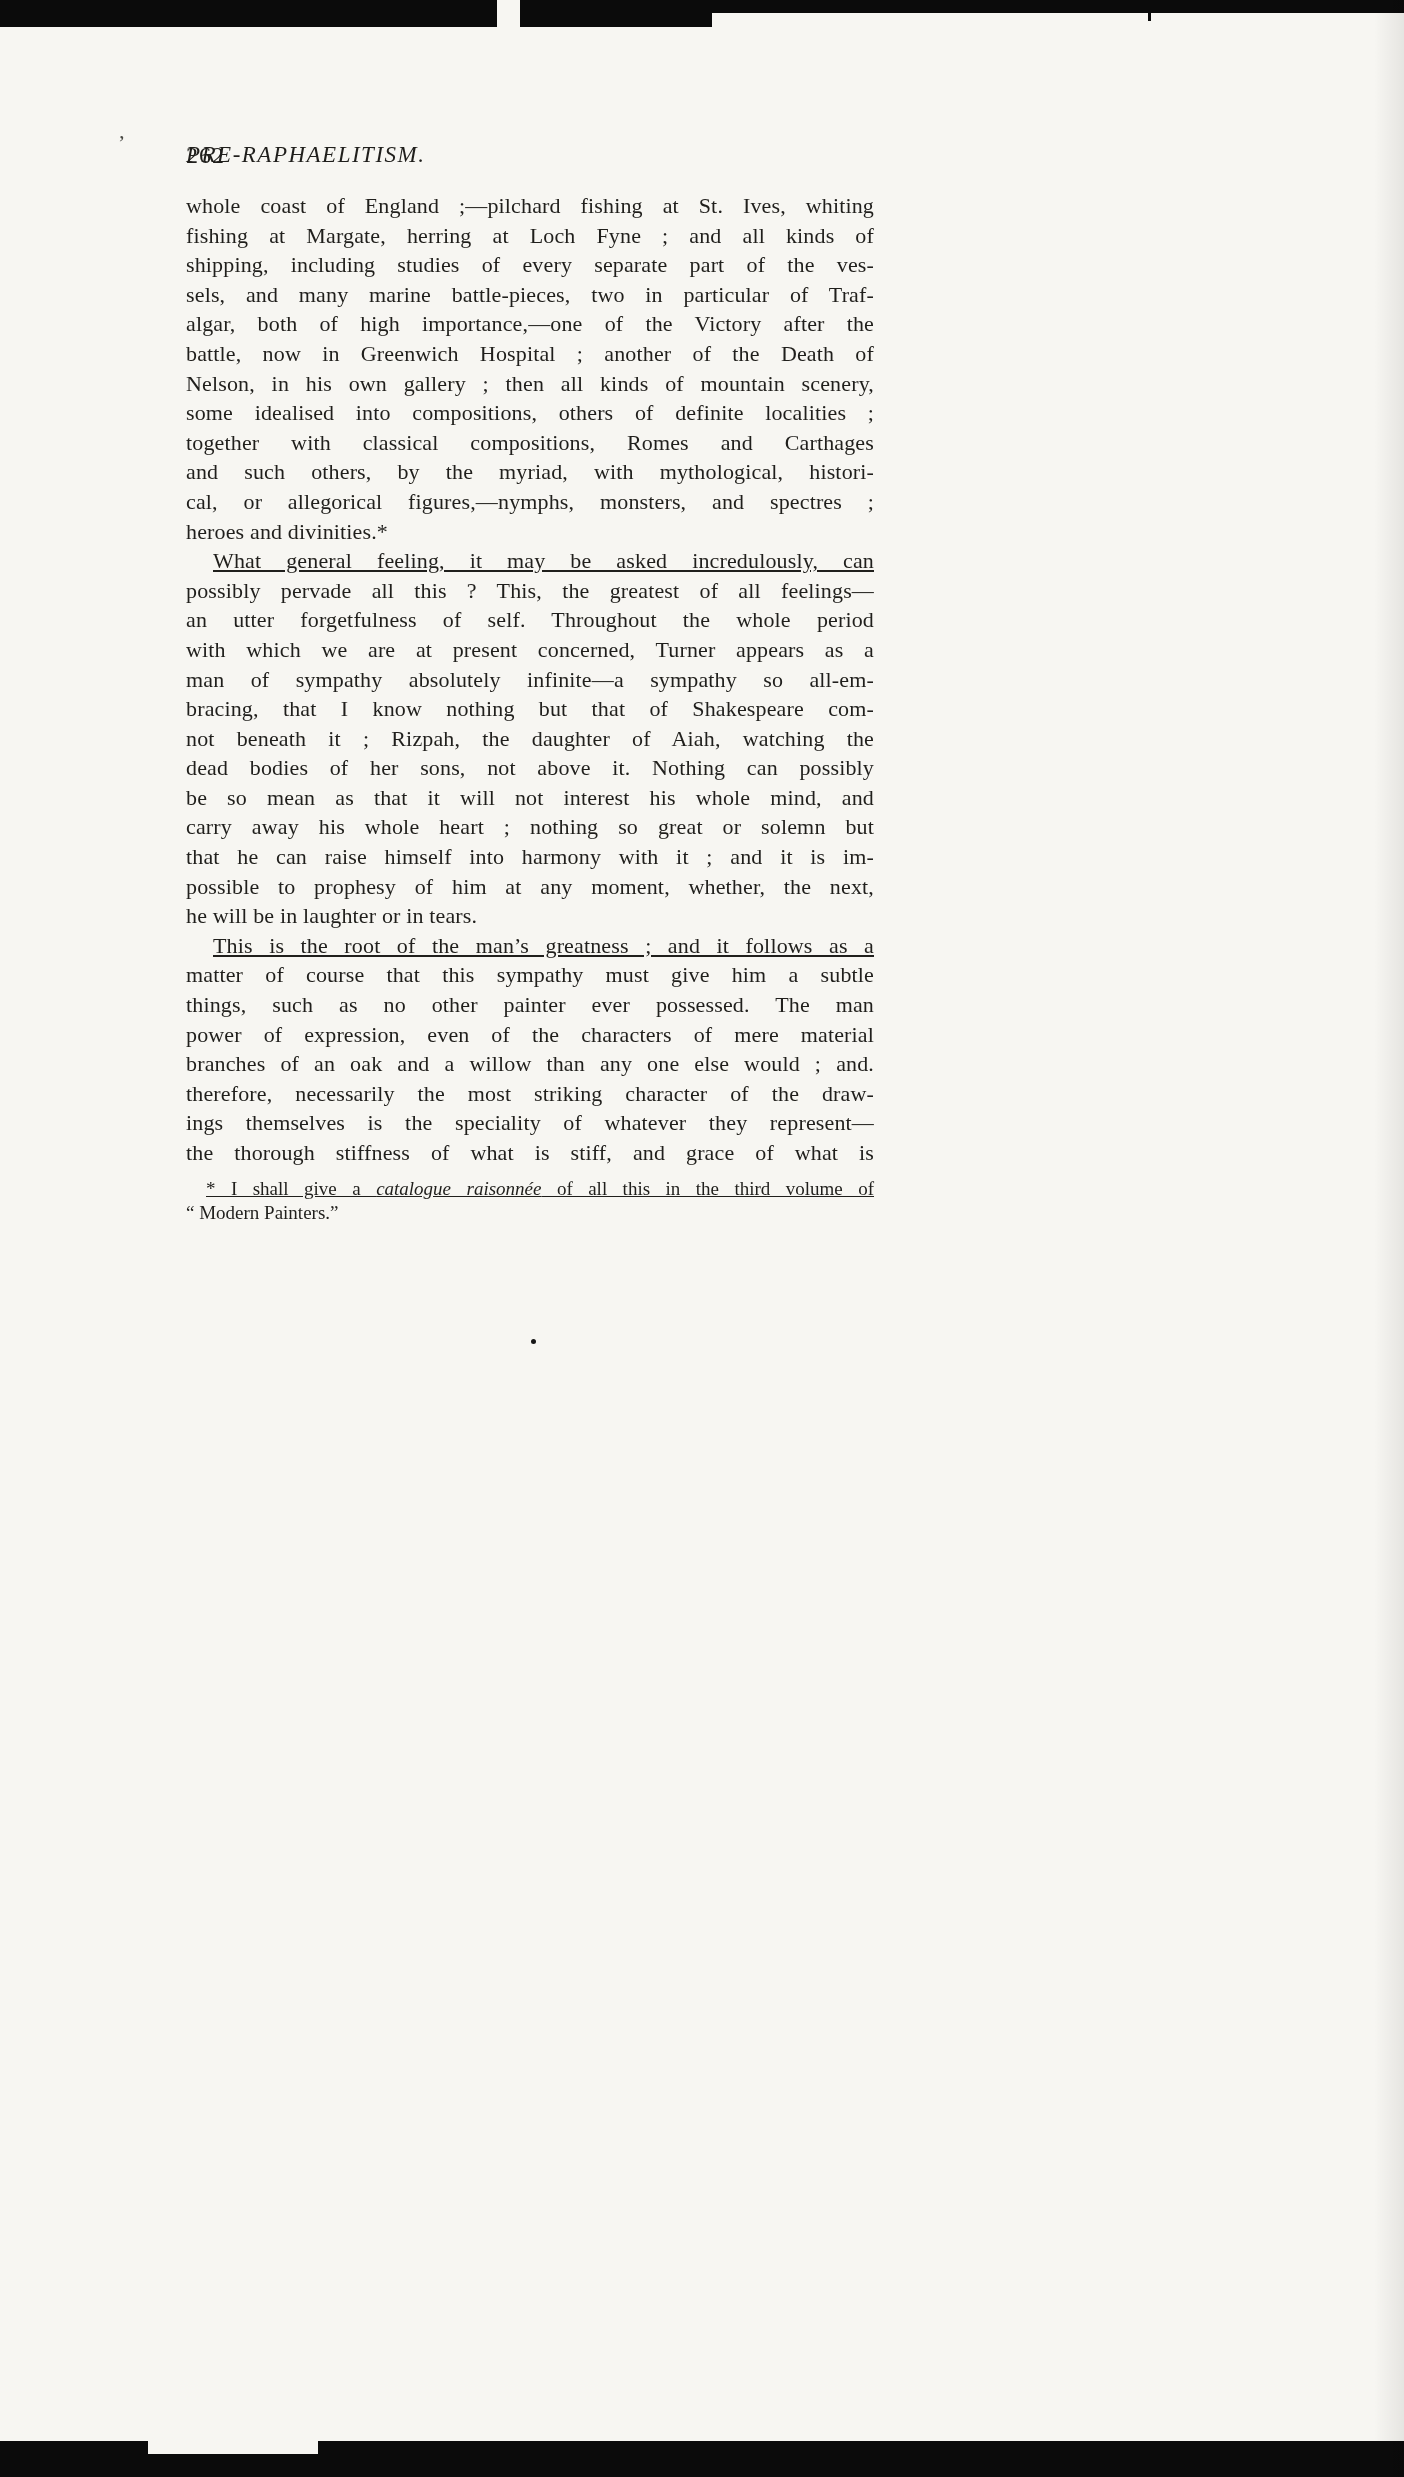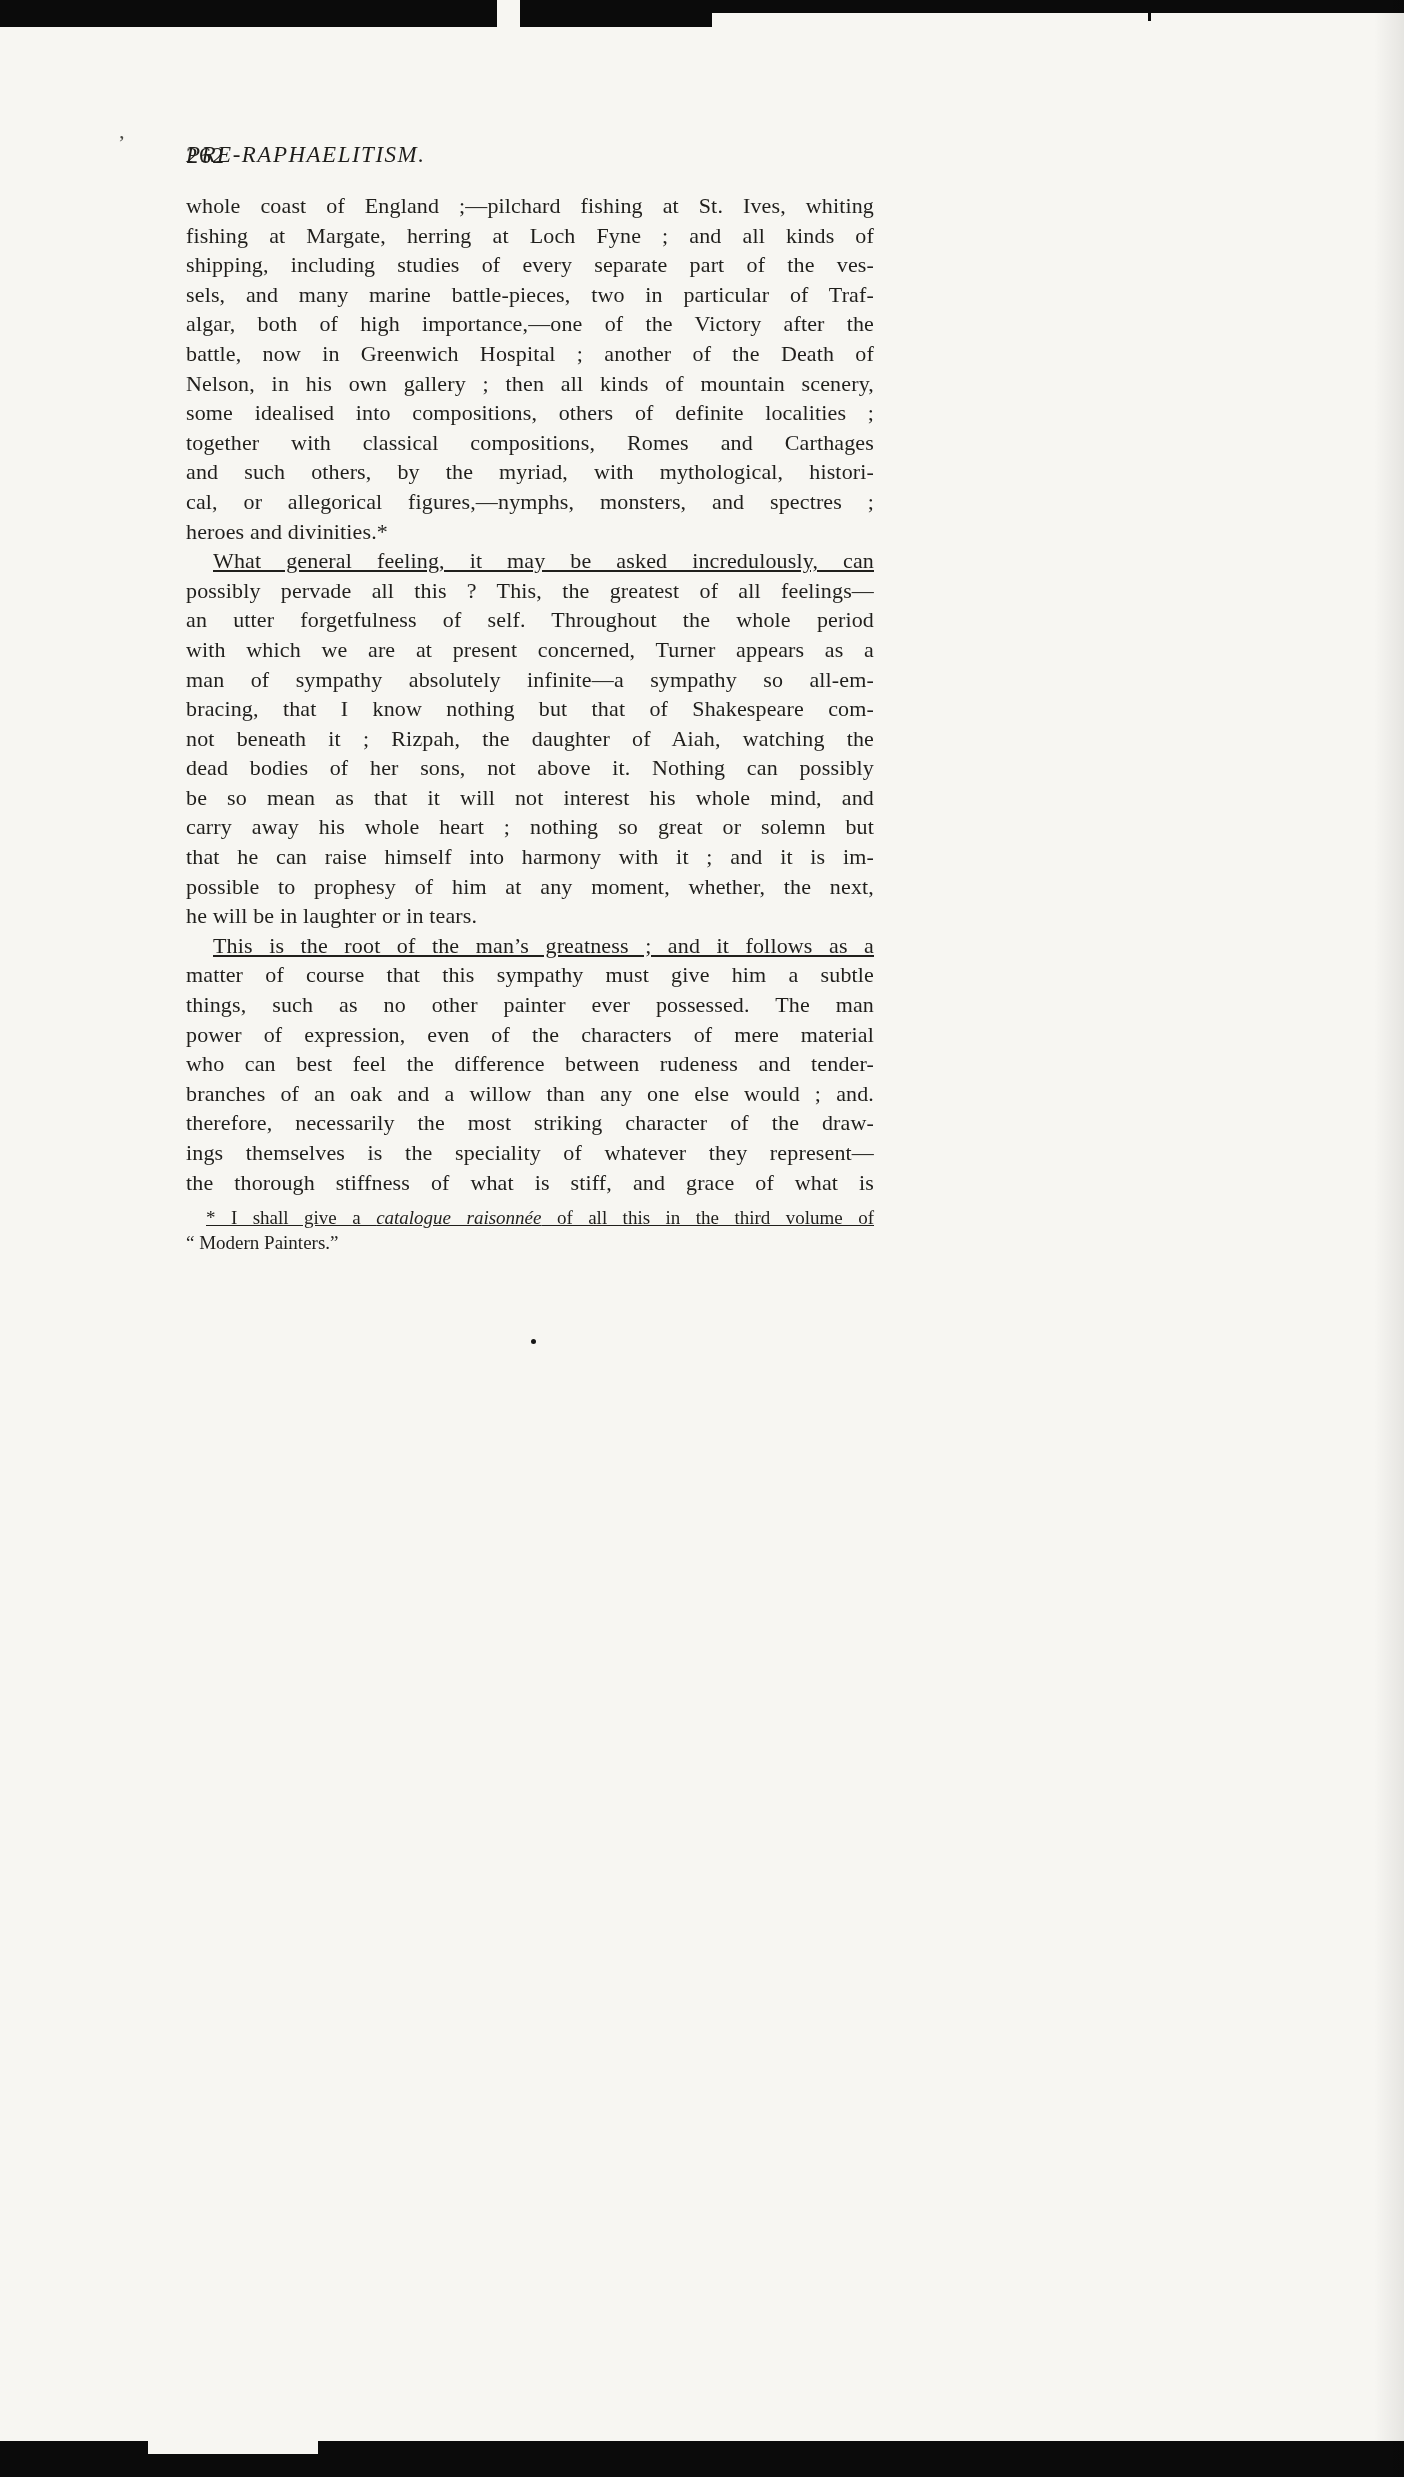--- a/index.html
+++ b/index.html
@@ -89,21 +89,20 @@
       <div class="line">that he can raise himself into harmony with it ; and it is im-</div>
       <div class="line">possible to prophesy of him at any moment, whether, the next,</div>
       <div class="line last">he will be in laughter or in tears.</div>
     </div>
 
     <div class="para">
       <div class="line indent">This is the root of the man’s greatness ; and it follows as a</div>
       <div class="line">matter of course that this sympathy must give him a subtle</div>
       <div class="line">things, such as no other painter ever possessed. The man</div>
       <div class="line">power of expression, even of the characters of mere material</div>
-      <div class="line">who can best feel the difference between rudeness and tender-</div>
       <div class="line">branches of an oak and a willow than any one else would ; and.</div>
       <div class="line">therefore, necessarily the most striking character of the draw-</div>
       <div class="line">ings themselves is the speciality of whatever they represent—</div>
       <div class="line">the thorough stiffness of what is stiff, and grace of what is</div>
     </div>
 
   </div>
 
   <div class="footnote">
     <div class="line indent"><span>* I shall give a </span><span class="fn-italic">catalogue raisonnée</span><span> of all this in the third volume of</span></div>

